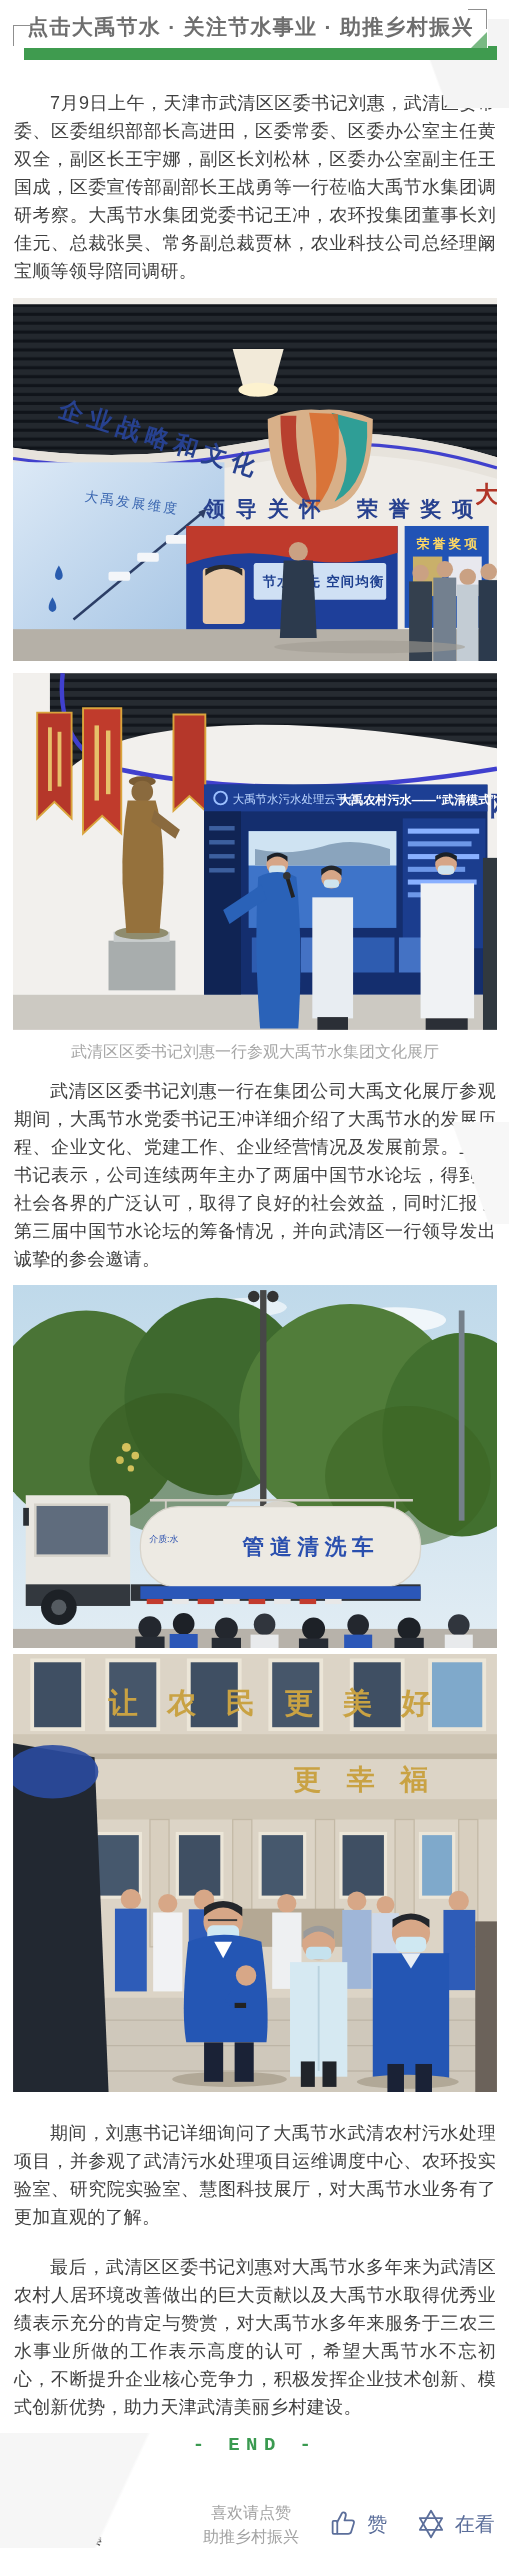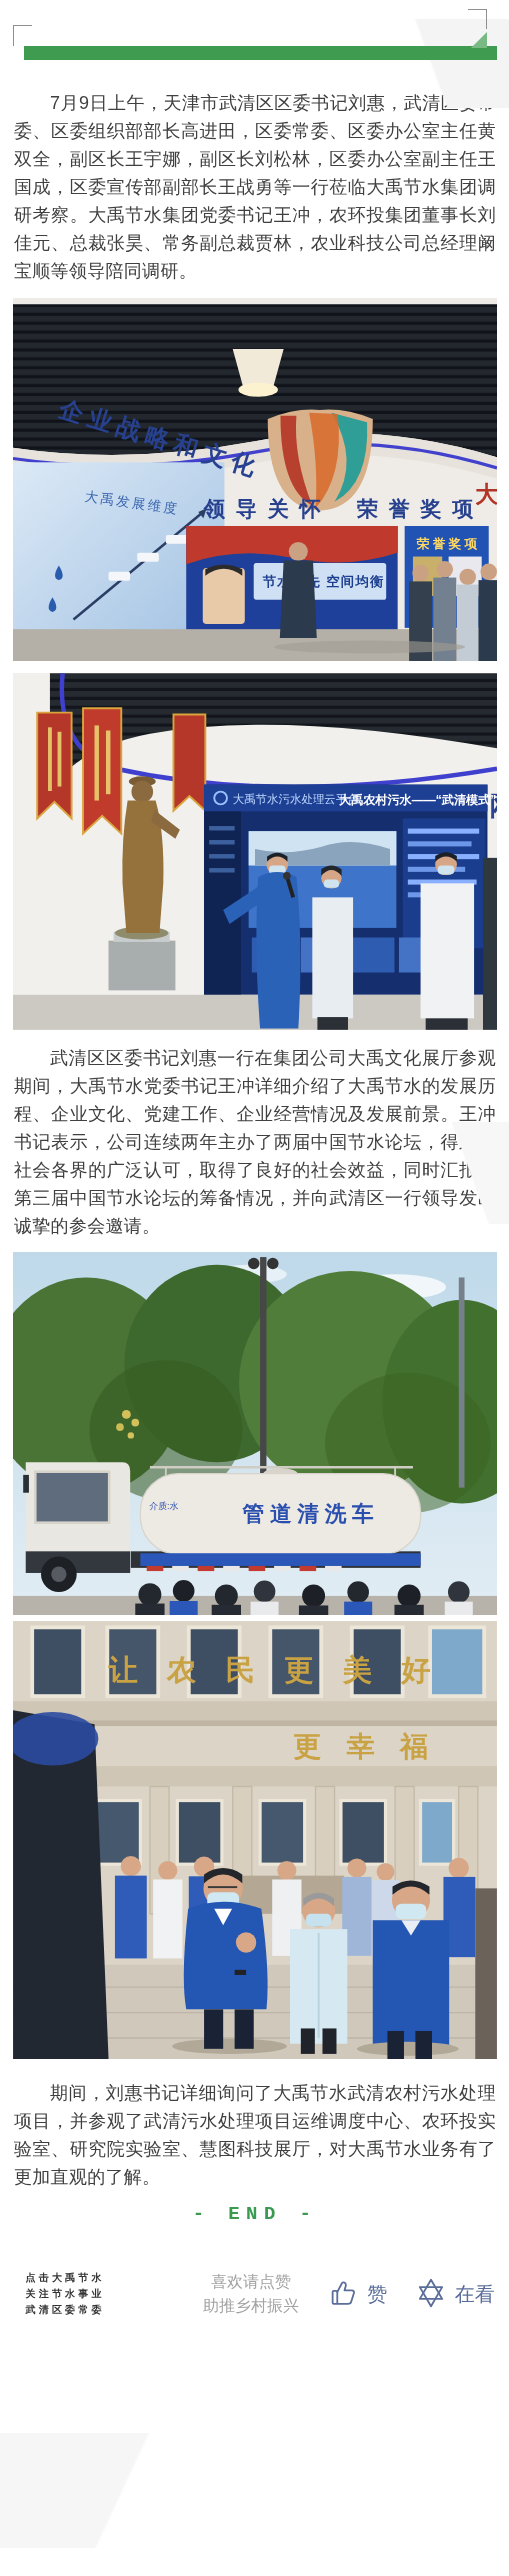--- a/index.html
+++ b/index.html
@@ -25,21 +25,21 @@
   .bracket-left  { left: 0; top: 19px; border-left: 1.9px solid #8f8f8f; border-top: 1.9px solid #8f8f8f; }
   .bracket-right { right: 10.2px; top: 2.5px; border-right: 1.9px solid #8f8f8f; border-top: 1.9px solid #8f8f8f; }
   .green-tri { position: absolute; right: 10.2px; top: 25.5px; width: 0; height: 0;
                border-left: 16.6px solid transparent; border-bottom: 16.6px solid #79b983; }
 
   
   .para { margin: 0 14px; font-size: 18px; line-height: 28px; color: #404040;
           text-align: justify; text-indent: 2em; letter-spacing: 0.3px; }
   .para-1 { margin-top: 29px; }
   .para-2 { margin-top: 14px; }
-  .para-3 { margin-top: 20px; }
+  .para-3 { margin-top: 27px; }
   .para-4 { margin-top: 22px; }
 
   .photo-svg { display: block; margin: 0 12.7px; background: #f0eeea; }
   .photo-1 { margin-top: 12.7px; }
   .photo-2 { margin-top: 12px; }
   .photo-3 { margin-top: 12px; }
   .photo-4 { margin-top: 5.7px; }
 
   .caption { margin: 10.2px 19px 0; text-align: center; font-size: 16px; line-height: 23px; color: #a6a6a6; }
 
@@ -61,20 +61,23 @@
 <body>
 
 <div class="page">
 
   <div class="wm wm-a"></div>
   <div class="wm wm-c"></div>
   <div class="wm wm-b"></div>
 
   <div class="header">
     <div class="header-green-bar"></div>
+    <div class="header-box">
+      <span class="header-title">点击大禹节水 · 关注节水事业 · 助推乡村振兴</span>
+    </div>
     <span class="bracket bracket-left"></span>
     <span class="bracket bracket-right"></span>
     <span class="green-tri"></span>
   </div>
 
   <p class="para para-1">7月9日上午，天津市武清区区委书记刘惠，武清区委常委、区委组织部部长高进田，区委常委、区委办公室主任黄双全，副区长王宇娜，副区长刘松林，区委办公室副主任王国成，区委宣传部副部长王战勇等一行莅临大禹节水集团调研考察。大禹节水集团党委书记王冲，农环投集团董事长刘佳元、总裁张昊、常务副总裁贾林，农业科技公司总经理阚宝顺等领导陪同调研。</p>
 
   <svg class="photo-svg photo-1" width="484" height="363" viewBox="0 0 760 570">
     <defs>
       <pattern id="slats1" width="12" height="14" patternUnits="userSpaceOnUse">
@@ -221,20 +224,21 @@
       <rect x="478" y="540" width="48" height="20" fill="#2b2f36"></rect>
       <circle cx="680" cy="300" r="17" fill="#d6a687"></circle>
       <path d="M663,296 q17,-16 34,0 l0,-9 q-17,-12 -34,0 z" fill="#1c2128"></path>
       <rect x="667" y="302" width="26" height="14" rx="6" fill="#cfe4ee"></rect>
       <rect x="640" y="330" width="84" height="212" fill="#f0f2f4"></rect>
       <rect x="648" y="542" width="66" height="18" fill="#2b2f36"></rect>
       <rect x="738" y="290" width="22" height="270" fill="#30383f"></rect>
     </g>
   </svg>
 
+  <p class="caption">武清区区委书记刘惠一行参观大禹节水集团文化展厅</p>
 
   <p class="para para-2">武清区区委书记刘惠一行在集团公司大禹文化展厅参观期间，大禹节水党委书记王冲详细介绍了大禹节水的发展历程、企业文化、党建工作、企业经营情况及发展前景。王冲书记表示，公司连续两年主办了两届中国节水论坛，得到了社会各界的广泛认可，取得了良好的社会效益，同时汇报了第三届中国节水论坛的筹备情况，并向武清区一行领导发出诚挚的参会邀请。</p>
 
   <svg class="photo-svg photo-3" width="484" height="363" viewBox="0 0 760 570">
     <defs>
       <linearGradient id="sky3" x1="0" y1="0" x2="0" y2="1">
         <stop offset="0" stop-color="#bfd9ea"></stop>
           <stop offset="1" stop-color="#e2edf4"></stop>
       </linearGradient>
     </defs>
@@ -391,20 +395,21 @@
       <rect x="452" y="640" width="22" height="40" fill="#20242a"></rect>
         <rect x="486" y="640" width="22" height="40" fill="#20242a"></rect>
       <rect x="588" y="644" width="26" height="44" fill="#1a2236"></rect>
         <rect x="632" y="644" width="26" height="44" fill="#1a2236"></rect>
     </g>
   </svg>
 
 
   <p class="para para-3">期间，刘惠书记详细询问了大禹节水武清农村污水处理项目，并参观了武清污水处理项目运维调度中心、农环投实验室、研究院实验室、慧图科技展厅，对大禹节水业务有了更加直观的了解。</p>
 
+  <p class="para para-4">最后，武清区区委书记刘惠对大禹节水多年来为武清区农村人居环境改善做出的巨大贡献以及大禹节水取得优秀业绩表示充分的肯定与赞赏，对大禹节水多年来服务于三农三水事业所做的工作表示高度的认可，希望大禹节水不忘初心，不断提升企业核心竞争力，积极发挥企业技术创新、模式创新优势，助力天津武清美丽乡村建设。</p>
 
   <div class="end-marker">- END -</div>
 
   <div class="footer">
     <div class="slogan">
       <div>点击大禹节水</div>
       <div>关注节水事业</div>
       <div>武清区委常委</div>
     </div>
     <div class="prompt">

